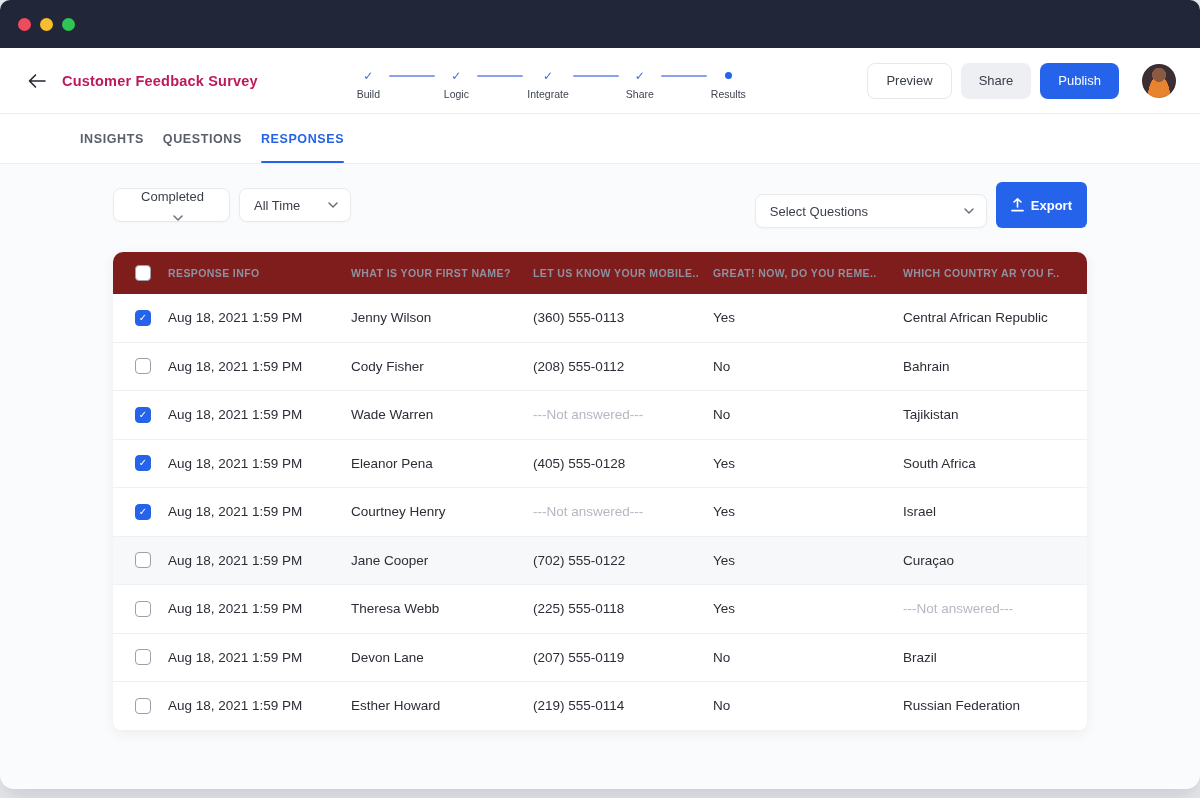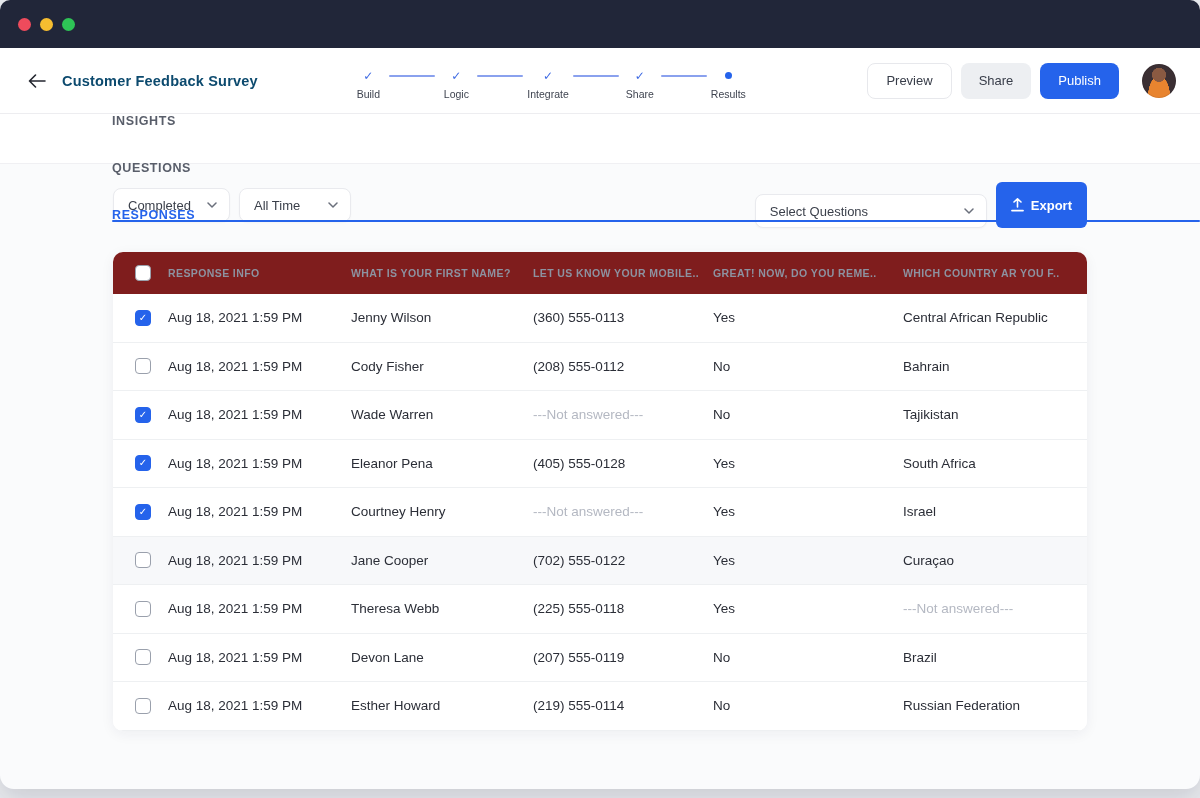--- a/index.html
+++ b/index.html
@@ -13,49 +13,49 @@
     position:relative;width:1200px;height:789px;
     background:#fafbfc;border-radius:10px 10px 14px 14px;
     overflow:hidden;box-shadow:0 10px 24px rgba(20,24,40,.14);
   }
   
   .titlebar{height:48px;background:#212639;display:flex;align-items:center;padding-left:18px;gap:9px;}
   .tl-dot{width:13px;height:13px;border-radius:50%;}
   
   .appbar{height:65px;background:#fff;border-bottom:1px solid #ededf0;display:flex;align-items:center;padding:0 24px;}
   .back-btn{width:26px;height:26px;display:flex;align-items:center;justify-content:center;margin-right:12px;cursor:pointer;}
-  .app-title{font-size:14.5px;font-weight:700;color:#0c4a6e;letter-spacing:.2px;}
+  .app-title{font-size:14.5px;font-weight:700;color:#be185d;letter-spacing:.2px;}
   .stepper{display:flex;align-items:flex-start;margin:0 auto;padding-top:6px;}
   .step{display:flex;flex-direction:column;align-items:center;min-width:34px;}
   .step-ico{height:16px;display:flex;align-items:center;justify-content:center;}
   .s-check{color:#3e6ae3;font-size:12px;font-weight:700;}
   .s-dot{width:7px;height:7px;border-radius:50%;background:#2563eb;display:inline-block;}
   .step-label{margin-top:4px;font-size:10.5px;color:#3f4450;}
   .s-line{width:46px;height:2px;background:#8aa1ee;border-radius:2px;margin:7px 4px 0 4px;}
   .actions{display:flex;align-items:center;gap:9px;margin-left:28px;}
   .btn{height:36px;border-radius:8px;font-size:13px;display:flex;align-items:center;justify-content:center;padding:0 18px;cursor:pointer;border:none;font-family:inherit;}
   .btn-preview{background:#fff;border:1px solid #e7e8ec;color:#383d49;}
   .btn-share{background:#edeff2;color:#383d49;}
   .btn-publish{background:#2563eb;color:#fff;}
   .avatar{width:34px;height:34px;border-radius:50%;margin-left:14px;cursor:pointer;
     background:
       radial-gradient(circle at 50% 32%, #8a5a42 0 24%, rgba(0,0,0,0) 25%),
       radial-gradient(ellipse at 50% 100%, #e8842f 0 46%, rgba(0,0,0,0) 47%),
       #3b2f33;
     box-shadow:inset 0 0 0 1px rgba(0,0,0,.08);}
   
-  .tabbar{height:49px;background:#fff;border-bottom:1px solid #f0f0f3;display:flex;align-items:stretch;padding-left:112px;gap:33px;flex-direction:column;}
+  .tabbar{height:49px;background:#fff;border-bottom:1px solid #f0f0f3;display:flex;align-items:stretch;padding-left:80px;gap:19px;}
   .tab{display:flex;align-items:center;font-size:12.5px;letter-spacing:.6px;color:#595e6a;font-weight:600;position:relative;cursor:pointer;}
   .tab.active{color:#2563eb;}
   .tab.active::after{content:"";position:absolute;left:0;right:0;bottom:0;height:2.5px;background:#2563eb;border-radius:2px;}
   
   .content{padding:18px 113px 0 113px;}
   .filters{display:flex;align-items:center;}
   .select{height:34px;box-sizing:border-box;background:#fff;border:1px solid #e9eaee;border-radius:8px;display:flex;align-items:center;justify-content:space-between;padding:0 12px 0 14px;font-size:13px;color:#3a3f4a;cursor:pointer;box-shadow:0 1px 2px rgba(20,24,40,.03);}
-  .sel-status{width:117px;}
+  .sel-status{width:117px;flex-direction:column;}
   .sel-time{width:112px;margin-left:9px;padding-left:14px;}
   .sel-questions{width:232px;margin-left:auto;margin-top:12px;}
   .chev{flex:0 0 auto;margin-left:10px;display:flex;}
   .btn-export{height:46px;margin-left:9px;background:#2563eb;color:#fff;border-radius:6px;display:flex;align-items:center;gap:7px;padding:0 15px;font-size:13px;font-weight:600;cursor:pointer;}
   
   .card{margin-top:24px;background:#fff;border-radius:10px;box-shadow:0 3px 14px rgba(30,35,60,.06);overflow:hidden;}
   .grid{display:grid;grid-template-columns:55px 183px 182px 180px 190px 1fr;align-items:center;}
   .thead{height:42px;background:#7f1d1d;}
   .hcell{font-size:10.5px;font-weight:600;color:#8d92a0;letter-spacing:.4px;}
   .cb-cell{padding-left:22px;}

